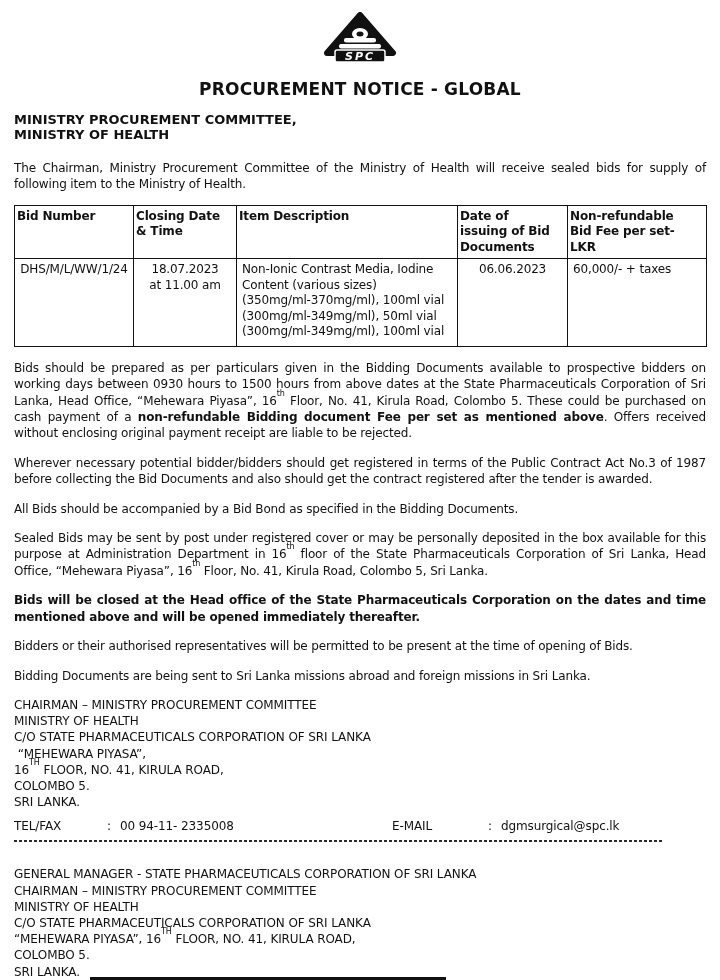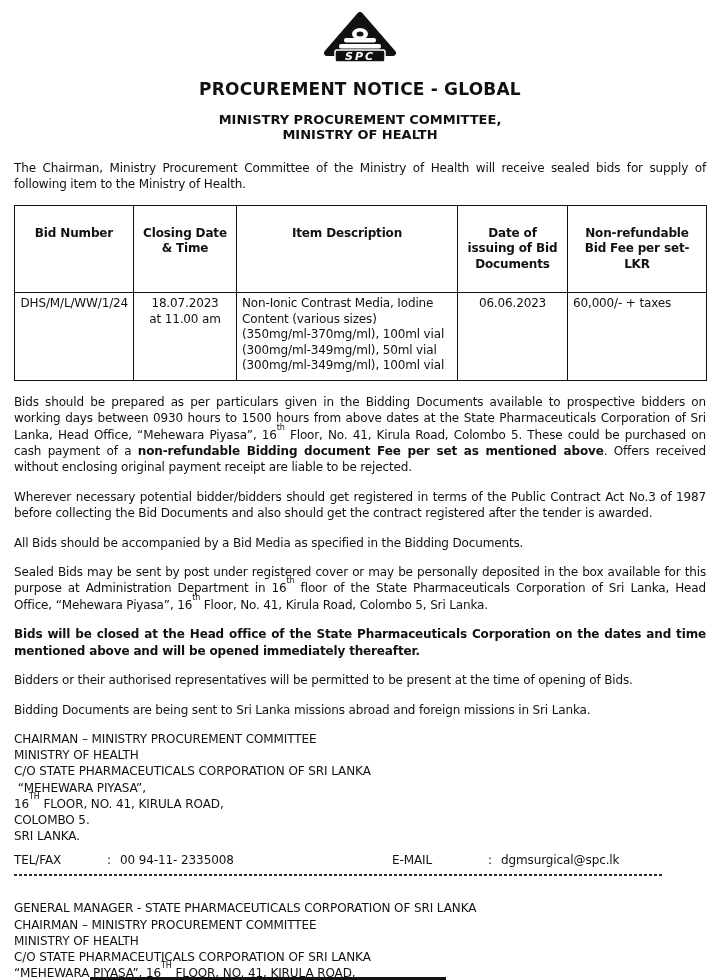--- a/index.html
+++ b/index.html
@@ -4,37 +4,37 @@
 <style>
   * { margin: 0; padding: 0; box-sizing: border-box; }
   html, body { width: 720px; height: 980px; background: #ffffff; overflow: hidden; }
   body { font-family: "DejaVu Sans", "Liberation Sans", sans-serif; color: #111; }
   .page { position: relative; width: 720px; height: 980px; padding: 0 14px; }
 
   .logo-wrap { text-align: center; padding-top: 12px; }
   .logo-wrap svg { display: inline-block; }
 
   .title { margin-top: 11px; text-align: center; font-size: 17px; font-weight: bold; letter-spacing: 0.2px; }
-  .subtitle { margin-top: 13px; text-align: center; font-size: 13px; font-weight: bold; line-height: 15px; }
+  .subtitle { margin-top: 13px; text-align: left; font-size: 13px; font-weight: bold; line-height: 15px; }
 
   .body-text { font-size: 12px; line-height: 16.4px; letter-spacing: -0.15px; text-align: justify; }
   p.doc { margin-top: 13px; }
 
   .intro { margin-top: 18px; }
 
   table.bids { margin-top: 12px; border-collapse: collapse; width: 692px; table-layout: fixed; font-size: 12px; letter-spacing: -0.15px; }
   table.bids th, table.bids td { border: 1.5px solid #111; vertical-align: top; }
-  table.bids th { font-weight: bold; text-align: center; white-space: pre-line; line-height: 15.5px; padding: 20px 2px; vertical-align: top; }
+  table.bids th { font-weight: bold; text-align: left; white-space: pre-line; line-height: 15.5px; padding: 3px 2px; vertical-align: top; }
   table.bids td { line-height: 15.5px; padding: 3px 5px 6px 5px; }
   .col-bid   { width: 119px; }
   .col-close { width: 103px; }
   .col-desc  { width: 221px; }
   .col-date  { width: 110px; }
   .col-fee   { width: 139px; }
-  td.cell-bid   { text-align: right; padding-left: 4px; padding-right: 1px; }
+  td.cell-bid   { text-align: center; padding-left: 4px; padding-right: 1px; }
   td.cell-close { text-align: center; white-space: pre-line; }
   td.cell-desc  { text-align: left; white-space: pre-line; }
   td.cell-date  { text-align: center; }
   td.cell-fee   { text-align: left; }
 
   sup { font-size: 8px; line-height: 0; position: relative; top: -4px; }
 
   .addr { margin-top: 13px; font-size: 12px; line-height: 16.2px; letter-spacing: -0.1px; }
   .addr .line { white-space: pre-wrap; }
 
@@ -111,21 +111,21 @@
 (300mg/ml-349mg/ml), 50ml vial
 (300mg/ml-349mg/ml), 100ml vial</td>
         <td class="cell-date">06.06.2023</td>
         <td class="cell-fee">60,000/- +  taxes</td>
       </tr>
     </tbody>
   </table>
 
   <p class="doc body-text"><span>Bids should be prepared as per particulars given in the Bidding Documents available to prospective bidders on working days between 0930 hours to 1500 hours from above dates at the State Pharmaceuticals Corporation of Sri Lanka, Head Office, “Mehewara Piyasa”, 16</span><sup>th</sup><span> Floor, No. 41, Kirula Road, Colombo 5.  These could be purchased on cash payment of a </span><span style="font-weight: bold;">non-refundable Bidding document Fee per set as mentioned above</span><span>. Offers received without enclosing original payment receipt are liable to be rejected.</span></p>
   <p class="doc body-text"><span>Wherever necessary potential bidder/bidders should get registered in terms of the Public Contract Act No.3 of 1987 before collecting the Bid Documents and also should get the contract registered after the tender is awarded.</span></p>
-  <p class="doc body-text"><span>All Bids should be accompanied by a Bid Media as specified in the Bidding Documents.</span></p>
+  <p class="doc body-text"><span>All Bids should be accompanied by a Bid Bond as specified in the Bidding Documents.</span></p>
   <p class="doc body-text"><span>Sealed Bids may be sent by post under registered cover or may be personally deposited in the box available for this purpose at Administration Department in 16</span><sup>th</sup><span> floor of the State Pharmaceuticals Corporation of Sri Lanka, Head Office, “Mehewara Piyasa”, 16</span><sup>th</sup><span> Floor, No. 41, Kirula Road, Colombo 5, Sri Lanka.</span></p>
   <p class="doc body-text"><span style="font-weight: bold;">Bids will be closed at the Head office of the State Pharmaceuticals Corporation on the dates and time mentioned above and will be opened immediately thereafter.</span></p>
   <p class="doc body-text"><span>Bidders or their authorised representatives will be permitted to be present at the time of opening of Bids.</span></p>
   <p class="doc body-text"><span>Bidding Documents are being sent to Sri Lanka missions abroad and foreign missions in Sri Lanka.</span></p>
 
   <div class="addr">
     <div class="line"><span>CHAIRMAN – MINISTRY PROCUREMENT COMMITTEE</span></div>
     <div class="line"><span>MINISTRY OF HEALTH</span></div>
     <div class="line"><span>C/O STATE PHARMACEUTICALS CORPORATION OF SRI LANKA</span></div>
     <div class="line"><span> “MEHEWARA PIYASA”,</span></div>

